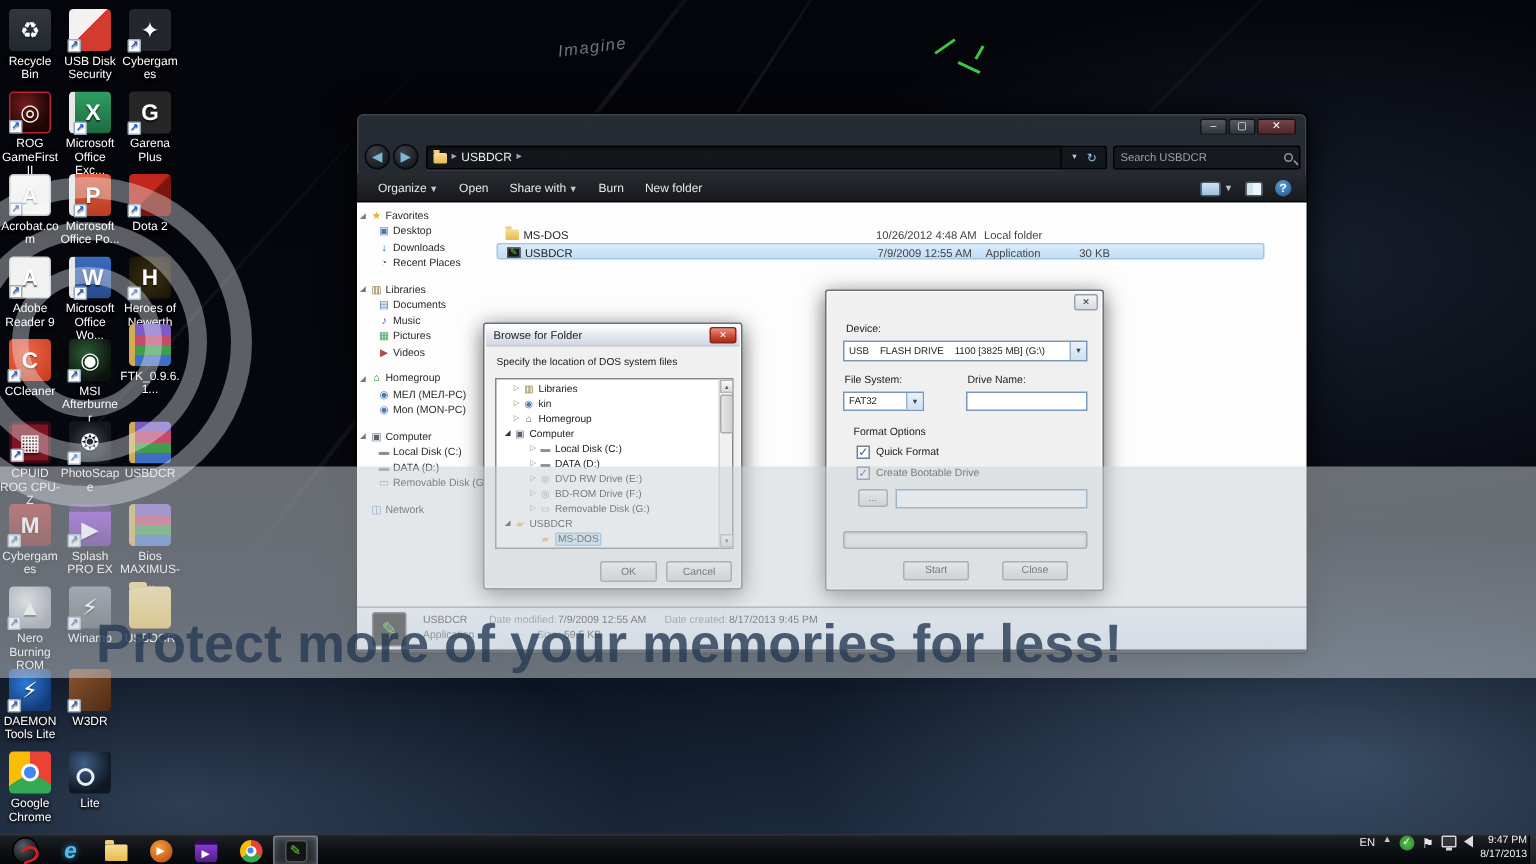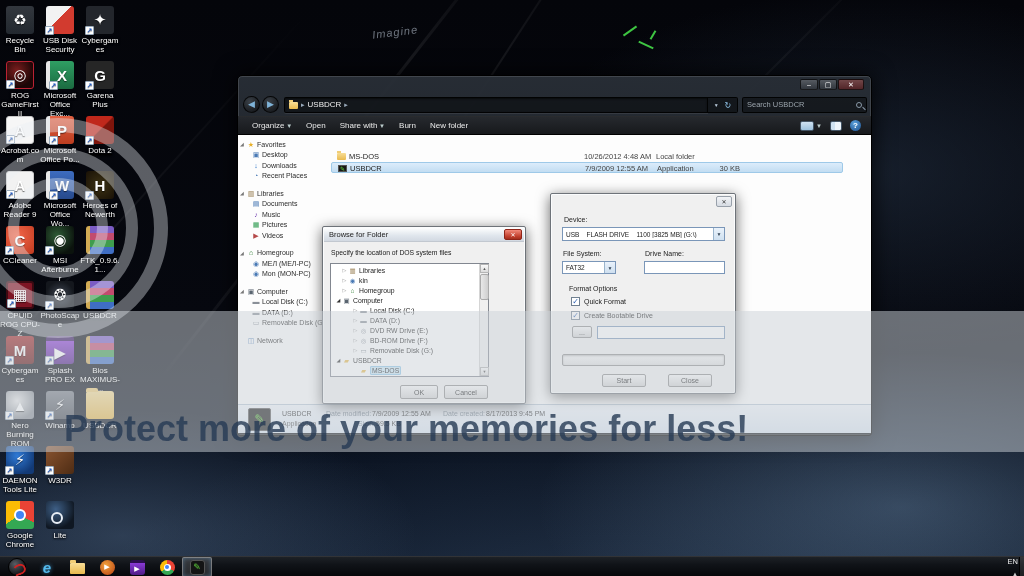--- a/index.html
+++ b/index.html
@@ -141,21 +141,21 @@
   .combo { background:#fff; border:1px solid #7a96b8; font-size:6.5px; color:#222; display:flex; align-items:center; }
   .combo .ctext { flex:1; padding-left:3px; white-space:pre; overflow:hidden; }
   .combo .ccaret { width:11px; align-self:stretch; background:linear-gradient(180deg,#eaf2fb,#cfe0f0); border-left:1px solid #9ab4cc;
     color:#345; font-size:5px; display:flex; align-items:center; justify-content:center; }
   .tinput { background:#fff; border:1px solid #7a96b8; }
   .cb { position:absolute; width:9px; height:9px; background:#fff; border:1px solid #708090; color:#2a5db0;
     font-size:8px; line-height:8px; text-align:center; font-weight:bold; }
   .cb-lab { position:absolute; font-size:7px; color:#222; }
 
   
-  #browse-dlg { left:322px; top:226px; width:204px; height:178px; z-index:21; }
+  #browse-dlg { left:322px; top:215px; width:173px; height:178px; z-index:21; }
   #browse-close { position:absolute; right:3px; top:2px; width:18px; height:11px; background:linear-gradient(180deg,#f2897a,#c2402e 70%,#a32f1f);
     border:1px solid #8e2418; border-radius:2px; color:#fff; font-size:6px; line-height:10px; text-align:center; }
   #browse-instr { position:absolute; left:8px; top:22px; font-size:6.8px; color:#1a1a1a; }
   #tree-box { position:absolute; left:7px; top:36px; width:159px; height:114px; background:#fff; border:1px solid #828790; }
   #tree { position:absolute; left:1px; top:1px; right:10px; bottom:1px; overflow:hidden; }
   .titem { display:flex; align-items:center; height:10px; font-size:6.8px; color:#222; white-space:nowrap; }
   .titem .arr { width:7px; text-align:center; font-size:5px; color:#888; }
   .titem .arr.exp { color:#333; }
   .titem .tic { width:9px; height:7px; margin-right:2px; display:inline-flex; align-items:center; justify-content:center; font-size:6.5px; line-height:7px; }
   .tlabel.sel { background:#cde8f7; border:1px solid #90c8ea; border-radius:1px; padding:0 1px; }
@@ -194,21 +194,21 @@
     border-left-color:transparent; transform:rotate(-20deg); }
   .t-ie { color:#54bbee; font-style:italic; font-size:15px; text-shadow:0 0 4px rgba(80,180,240,.8); background:none; }
   .t-folder { background:linear-gradient(180deg,#f7dd96,#e9ba4e); height:11px; margin-top:3px; border-radius:1px; }
   .t-folder::before { content:""; position:absolute; left:0; top:-3px; width:6px; height:3px; background:#f0cd76; border-radius:1px 1px 0 0; }
   .t-wmp { background:radial-gradient(circle at 40% 35%,#f2a23c,#c4571c 75%); border-radius:50%; font-size:7px; }
   .t-splash { background:linear-gradient(180deg,#8a39d6,#4f1d86); border-top:3px solid #2c0e4e; font-size:7px; }
   .t-chrome { background:conic-gradient(#ea4335 0 33%, #34a853 0 66%, #fbbc05 0 100%); border-radius:50%; }
   .t-chrome::before { content:""; position:absolute; left:4px; top:4px; width:7px; height:7px; background:#fff; border-radius:50%; }
   .t-chrome::after { content:""; position:absolute; left:5.5px; top:5.5px; width:4px; height:4px; background:#4285f4; border-radius:50%; }
   .t-usbdcr { background:#141414; border:1px solid #555; color:#5fd23c; font-size:9px; }
-  #tray { position:absolute; right:6px; top:0; height:20px; display:flex; align-items:flex-end; gap:5px; color:#e8e8e8;flex-direction:column; }
+  #tray { position:absolute; right:6px; top:0; height:20px; display:flex; align-items:flex-start; gap:5px; color:#e8e8e8; }
   .tray-ic { font-size:8px; color:#ddd; display:flex; align-items:center; justify-content:center; }
   .ti-lang { font-size:7.5px; color:#eee; }
   .ti-caret { font-size:6px; color:#ccc; }
   .ti-eject { width:10px; height:10px; border-radius:50%; background:radial-gradient(circle,#56c24e,#2a7f28); color:#fff; font-size:7px; line-height:10px; text-align:center; }
   .ti-flag { font-size:9px; color:#e8e8e8; }
   .ti-net { width:10px; height:8px; border:1px solid #d5d5d5; border-radius:1px; position:relative; background:rgba(255,255,255,.12); }
   .ti-net::after { content:""; position:absolute; left:2px; bottom:-3px; width:4px; height:2px; background:#d5d5d5; }
   .ti-vol { width:0; height:0; border:4px solid transparent; border-right:6px solid #ddd; border-left:none; position:relative; }
   #clock { text-align:right; font-size:7px; line-height:8.5px; color:#f2f2f2; }
   #show-desktop { position:absolute; right:0; top:0; width:5px; height:20px; background:rgba(255,255,255,.1); border-left:1px solid #000; }
@@ -292,21 +292,21 @@
       <div class="lbl">Heroes of Newerth</div>
     </div>
     <div class="dicon" style="left: 0px; top: 226px;">
       <div class="ic k-ccleaner">C<div class="sc-arrow">↗</div></div>
       <div class="lbl">CCleaner</div>
     </div>
     <div class="dicon" style="left: 40px; top: 226px;">
       <div class="ic k-msi-afterburner">◉<div class="sc-arrow">↗</div></div>
       <div class="lbl">MSI Afterburner</div>
     </div>
-    <div class="dicon" style="left: 80px; top: 226px;">
+    <div class="dicon" style="left: 80px; top: 216px;">
       <div class="ic k-winrar-archive"></div>
       <div class="lbl">FTK_0.9.6.1...</div>
     </div>
     <div class="dicon" style="left: 0px; top: 281px;">
       <div class="ic k-cpu-z">▦<div class="sc-arrow">↗</div></div>
       <div class="lbl">CPUID ROG CPU-Z</div>
     </div>
     <div class="dicon" style="left: 40px; top: 281px;">
       <div class="ic k-photoscape">❂<div class="sc-arrow">↗</div></div>
       <div class="lbl">PhotoScape</div>

